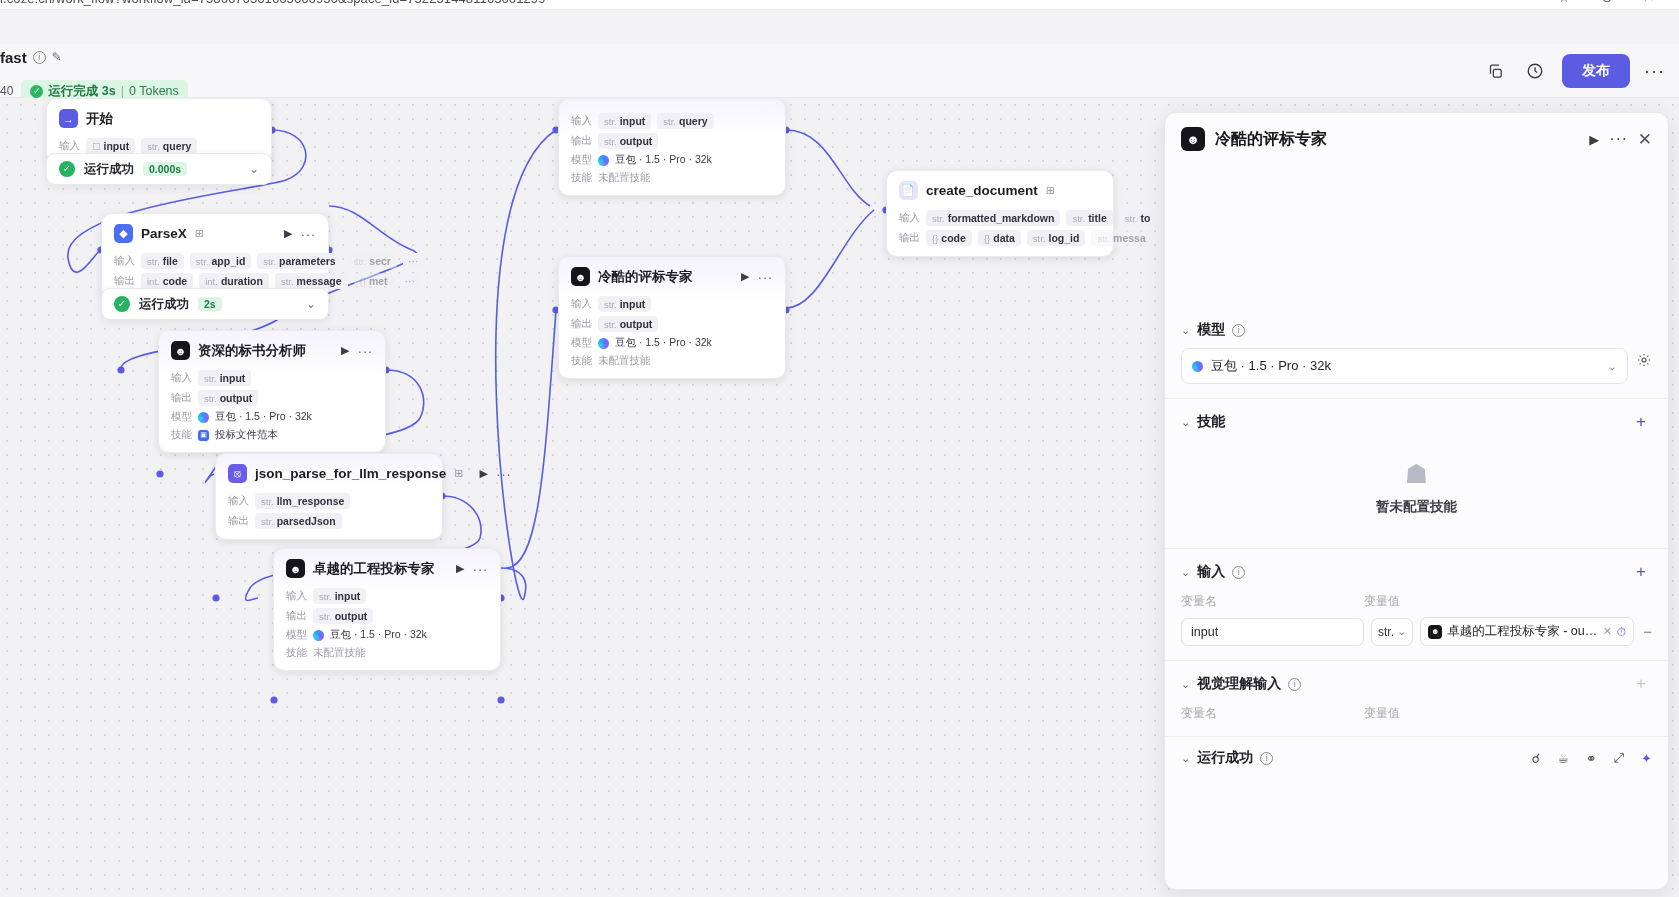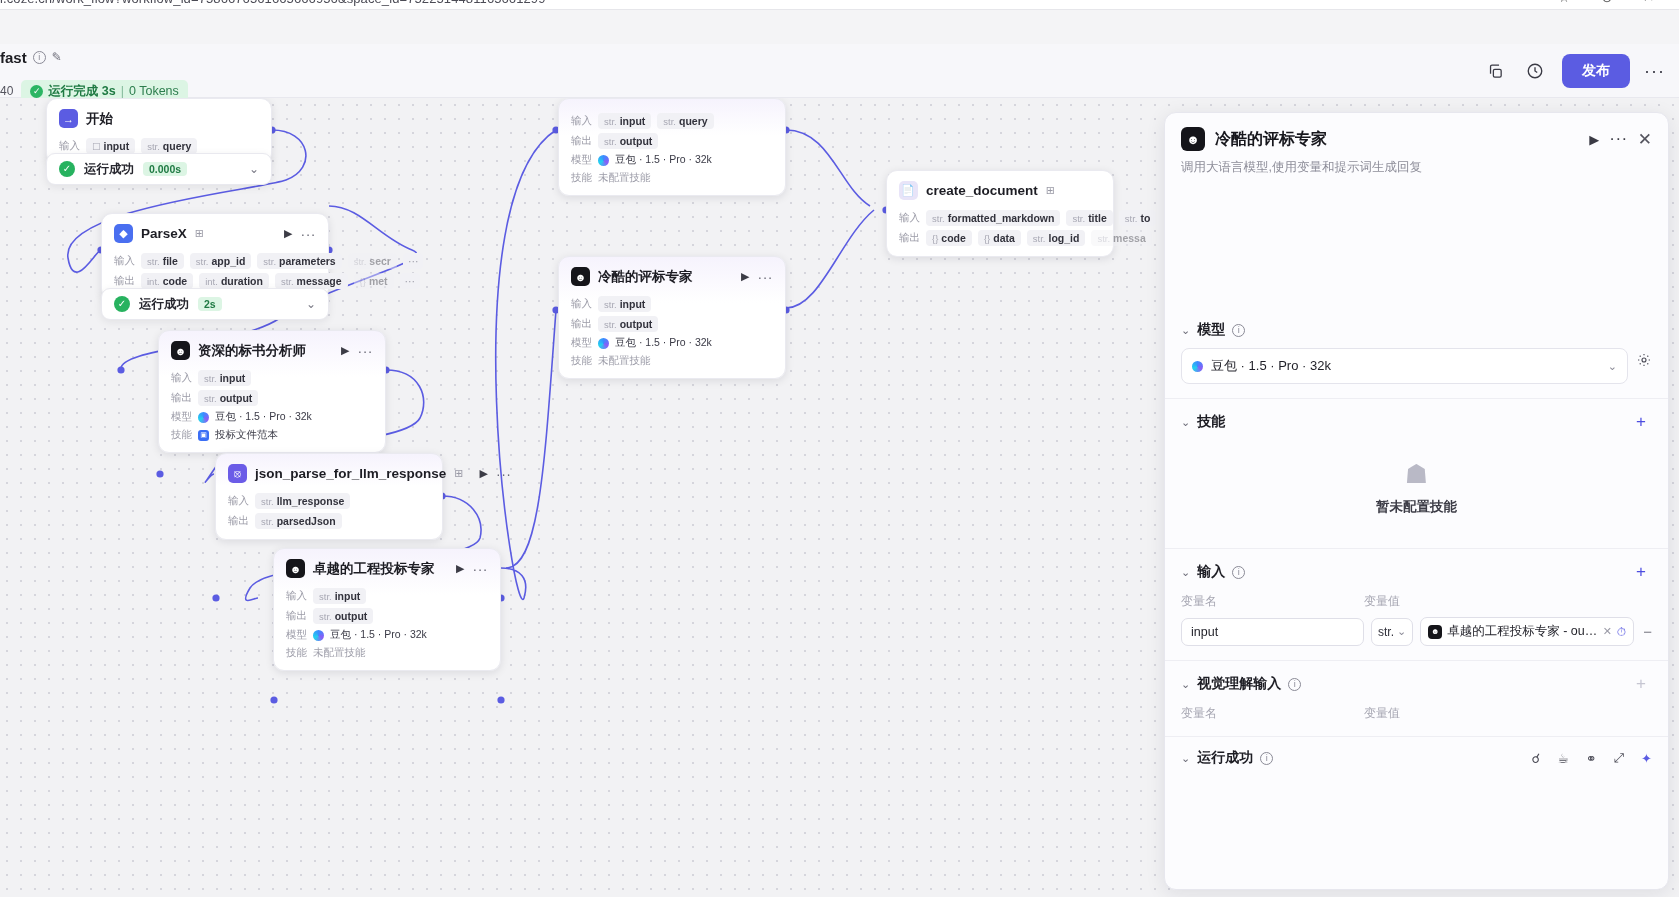--- a/index.html
+++ b/index.html
@@ -583,21 +583,20 @@
   <div class="panel">
     <div class="p-head">
       <div class="p-titlerow">
         <span class="p-avatar">☻</span>
         <span class="p-title">冷酷的评标专家</span>
         <span class="p-head-spacer"></span>
         <span class="p-ico">▶</span>
         <span class="p-ico dots">···</span>
         <span class="p-ico close">✕</span>
       </div>
-      <div class="p-desc">调用大语言模型,使用变量和提示词生成回复</div>
     </div>
 
 
     <div class="p-body">
 
       <div class="sec">
         <div class="sec-head">
           <span class="caret">⌄</span>
           <span class="sec-title">模型</span>
           <span class="ico-circle-i">i</span>

